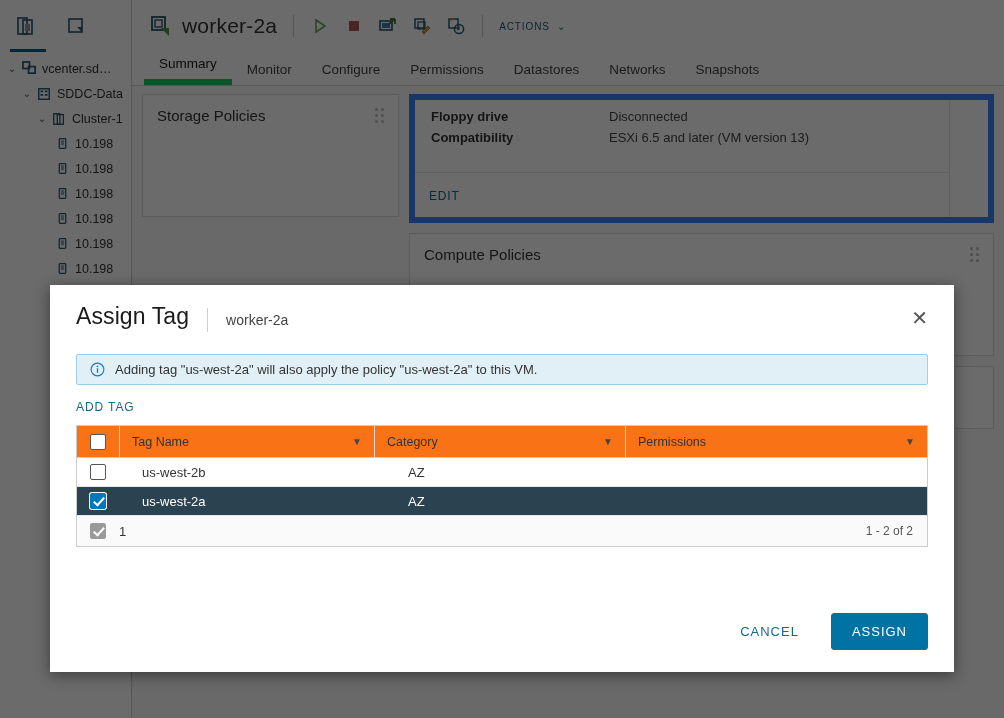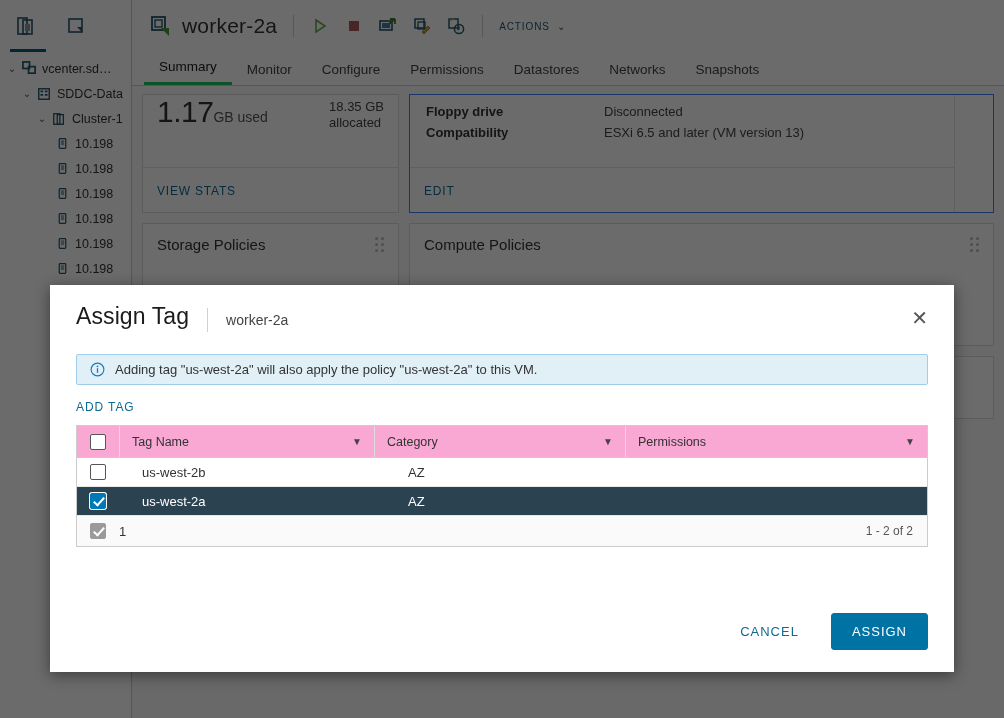--- a/index.html
+++ b/index.html
@@ -43,21 +43,21 @@
   .tb-icons { display: flex; align-items: center; gap: 14px; }
   .tb-ico { width: 20px; height: 20px; display: flex; align-items: center;
             justify-content: center; }
   .actions { font-size: 10px; color: #25576e; letter-spacing: .9px;
              display: flex; align-items: center; gap: 7px; }
 
   .tabs { height: 34px; display: flex; align-items: flex-end;
           padding: 0 12px; border-bottom: 1px solid #cdcdcd; background: #fff; gap: 0; }
   .tab { font-size: 13.5px; color: #444; padding: 0 15px 8px 15px;
          white-space: nowrap; }
-  .tab.active { color: #1b1b1b; border-bottom: 3px solid #22c55e; font-weight: 400; }
+  .tab.active { color: #1b1b1b; border-bottom: 6px solid #22c55e; font-weight: 400; }
 
   .content { flex: 1; padding: 8px 10px 0 10px; display: flex; gap: 10px;
              background: #fafafa; overflow: hidden; }
   .col-a { width: 257px; flex: 0 0 257px; display: flex; flex-direction: column; gap: 10px; }
   .col-b { flex: 1; display: flex; flex-direction: column; gap: 10px; min-width: 0; }
 
   .portlet { background: #fff; border: 1px solid #dcdcdc; }
   .portlet-head { display: flex; align-items: center; justify-content: space-between;
                   padding: 12px 14px; }
   .portlet-title { font-size: 15px; color: #333; }
@@ -66,21 +66,21 @@
   .grip i { width: 3px; height: 3px; background: #666; display: block; border-radius: 50%; }
   .cap-body { padding: 0 14px; height: 72px; display: flex; align-items: flex-start;
               justify-content: space-between; }
   .cap-used { font-size: 14px; color: #565656; }
   .cap-used b { font-size: 30px; font-weight: 400; color: #333; letter-spacing: -.5px; }
   .cap-alloc { font-size: 13px; color: #444; line-height: 1.25; text-align: left;
                padding-top: 4px; }
   .portlet-foot { border-top: 1px solid #e4e4e4; padding: 13px 14px; }
   .link { font-size: 12px; color: #0f6a93; letter-spacing: .8px; }
 
-  .kv-box { background: #fff; border: 1px solid #3b82f6; display: flex; }
+  .kv-box { background: #fff; border: 6px solid #3b82f6; display: flex; }
   .kv-main { flex: 1; min-width: 0; }
   .kv-rows { padding: 6px 0 0 0; height: 72px; }
   .kv { display: flex; font-size: 13px; padding: 3px 16px; }
   .kv .k { width: 178px; flex: 0 0 178px; font-weight: bold; color: #333; }
   .kv .v { color: #444; }
   .kv-side { width: 1px; background: #e4e4e4; }
   .kv-right { width: 38px; flex: 0 0 38px; }
 
   .pol-body { height: 80px; }
   .cluster-box { background: #fff; border: 1px solid #dcdcdc; display: flex;
@@ -110,21 +110,21 @@
   .modal-body { padding: 22px 26px 0 26px; flex: 1; }
   .info-bar { border: 1px solid #9fcdea; background: #e1eff7; border-radius: 2px;
               height: 31px; display: flex; align-items: center; padding: 0 12px; gap: 10px; }
   .info-ico { width: 16px; height: 16px; flex: 0 0 16px; display: flex;
               align-items: center; justify-content: center; color: #1a7bb9; }
   .info-txt { font-size: 13px; color: #333; }
   .addtag { padding: 12px 0 10px 0; }
   .addtag span { font-size: 12px; color: #0f6a93; letter-spacing: .9px; cursor: pointer; }
 
   .dt { border: 1px solid #cccccc; background: #fff; }
-  .dt-head { display: flex; height: 32px; background: #f9a8d4;
+  .dt-head { display: flex; height: 32px; background: #f97316;
              border-bottom: 1px solid #cccccc; align-items: stretch; }
   .cbcell { width: 42px; flex: 0 0 42px; display: flex; align-items: center;
             justify-content: center; }
   .hcell { display: flex; align-items: center; justify-content: space-between;
            border-left: 1px solid #dcdcdc; padding: 0 12px 0 12px;
            font-size: 12.5px; color: #333; }
   .h-tag { width: 255px; flex: 0 0 255px; }
   .h-cat { width: 251px; flex: 0 0 251px; }
   .h-desc { flex: 1; }
   .funnel { color: #444; font-size: 10px; }
@@ -337,34 +337,20 @@
         <div class="tab">Monitor</div>
         <div class="tab">Configure</div>
         <div class="tab">Permissions</div>
         <div class="tab">Datastores</div>
         <div class="tab">Networks</div>
         <div class="tab">Snapshots</div>
       </div>
 
       <div class="content">
         <div class="col-a">
-          <div class="portlet">
-            <div class="cap-body">
-              <div class="cap-used">
-                <b>1.17</b><span>GB used</span>
-              </div>
-              <div class="cap-alloc">
-                <div>18.35 GB</div>
-                <div>allocated</div>
-              </div>
-            </div>
-            <div class="portlet-foot">
-              <span class="link">VIEW STATS</span>
-            </div>
-          </div>
 
           <div class="portlet">
             <div class="portlet-head">
               <span class="portlet-title">Storage Policies</span>
               <span class="grip">
                   <i></i>
                   <i></i>
                   <i></i>
                   <i></i>
                   <i></i>

